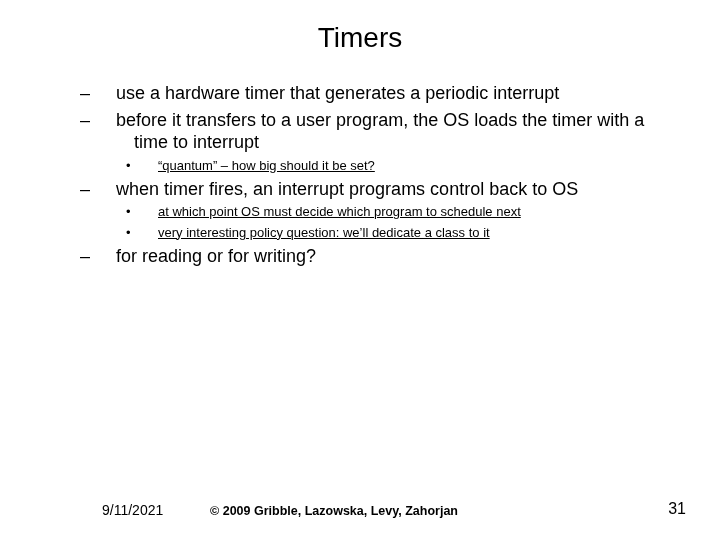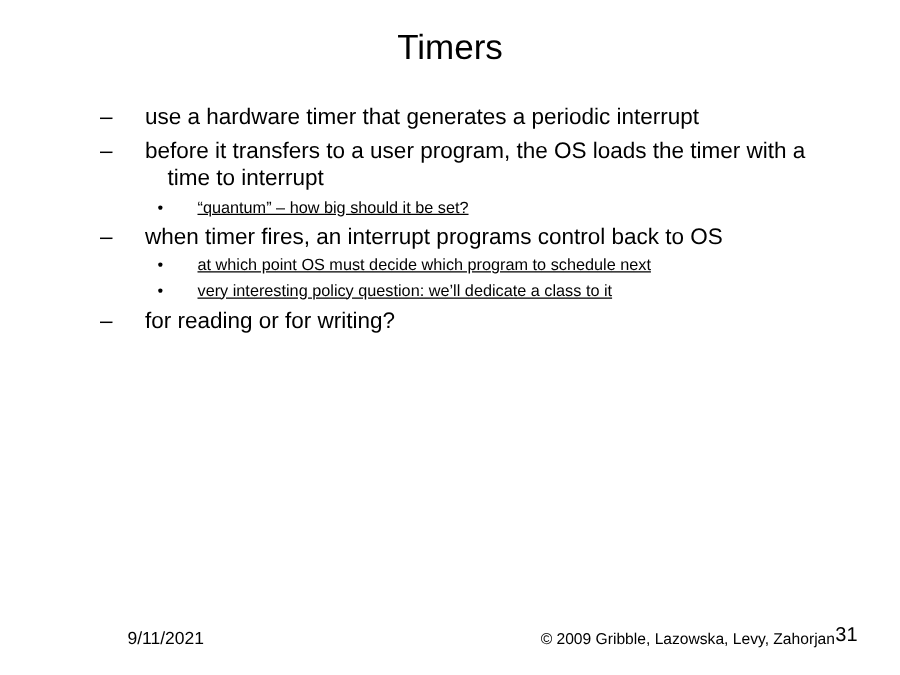--- a/index.html
+++ b/index.html
@@ -7,21 +7,21 @@
   .slide { width: 720px; height: 540px; position: relative; padding: 22px 38px 0 38px; }
   .title { text-align: center; font-size: 28px; font-weight: 400; margin-bottom: 28px; }
   .lvl1 { font-size: 21px; margin-left: 32px; text-indent: -18px; padding-left: 18px; margin-top: 6px; line-height: 1.25; }
   .lvl1 .bul { display: inline-block; width: 18px; margin-left: -18px; }
   .lvl2 { font-size: 18px; margin-left: 78px; text-indent: -18px; padding-left: 18px; margin-top: 4px; line-height: 1.25; }
   .lvl2 .bul { display: inline-block; width: 18px; margin-left: -18px; }
   .lvl3 { font-size: 13px; margin-left: 120px; text-indent: -16px; padding-left: 16px; margin-top: 4px; line-height: 1.25; text-decoration: underline; }
   .lvl3 .bul { display: inline-block; width: 16px; margin-left: -16px; }
   .footer { position: absolute; bottom: 22px; left: 0; width: 720px; }
   .date { position: absolute; left: 60px; bottom: 0; font-size: 14px; margin-left: 42px; }
-  .copyright { position: absolute; left: 0; width: 668px; text-align: right; bottom: 0; font-size: 12.5px; }
+  .copyright { position: absolute; left: 0; width: 668px; text-align: center; bottom: 0; font-size: 12.5px; font-weight: bold; }
   .pagenum { position: absolute; right: 34px; bottom: 0; font-size: 16px; }
 </style>
 </head>
 <body>
 
 <div class="slide">
   <div class="title">Timers</div>
 
 
   <div class="lvl2"><span class="bul">–</span><span>use a hardware timer that generates a periodic interrupt</span></div>

